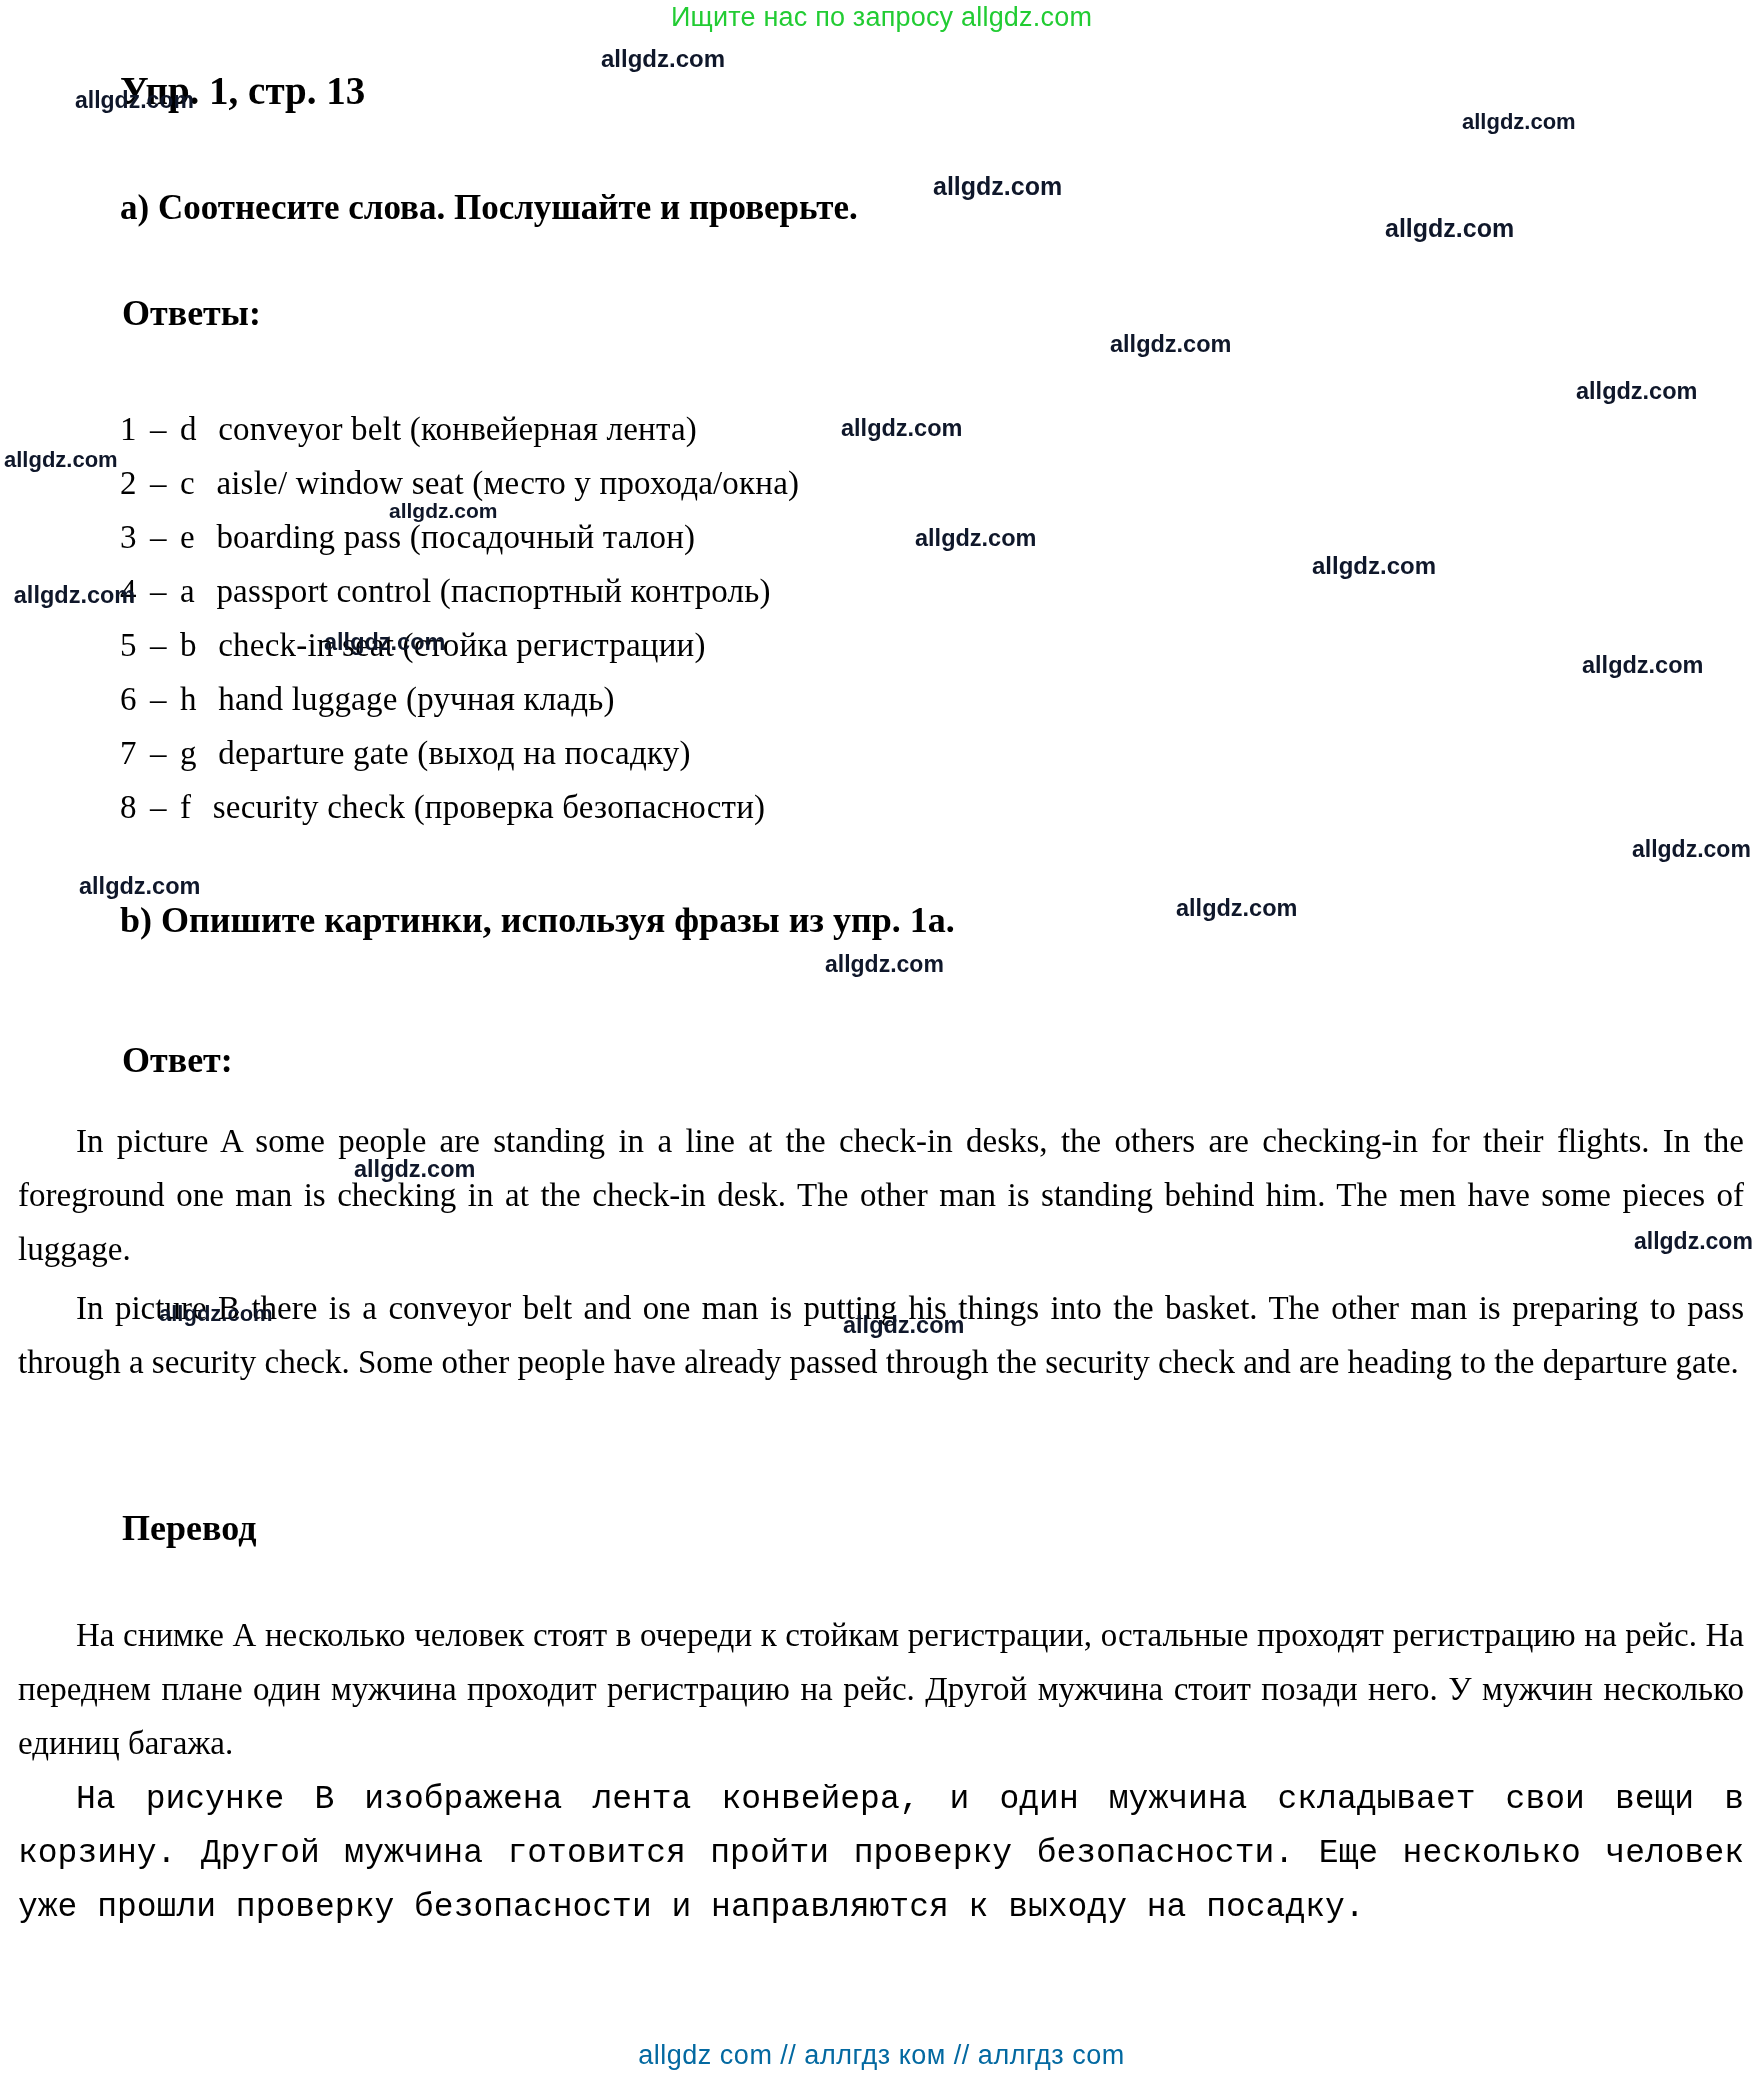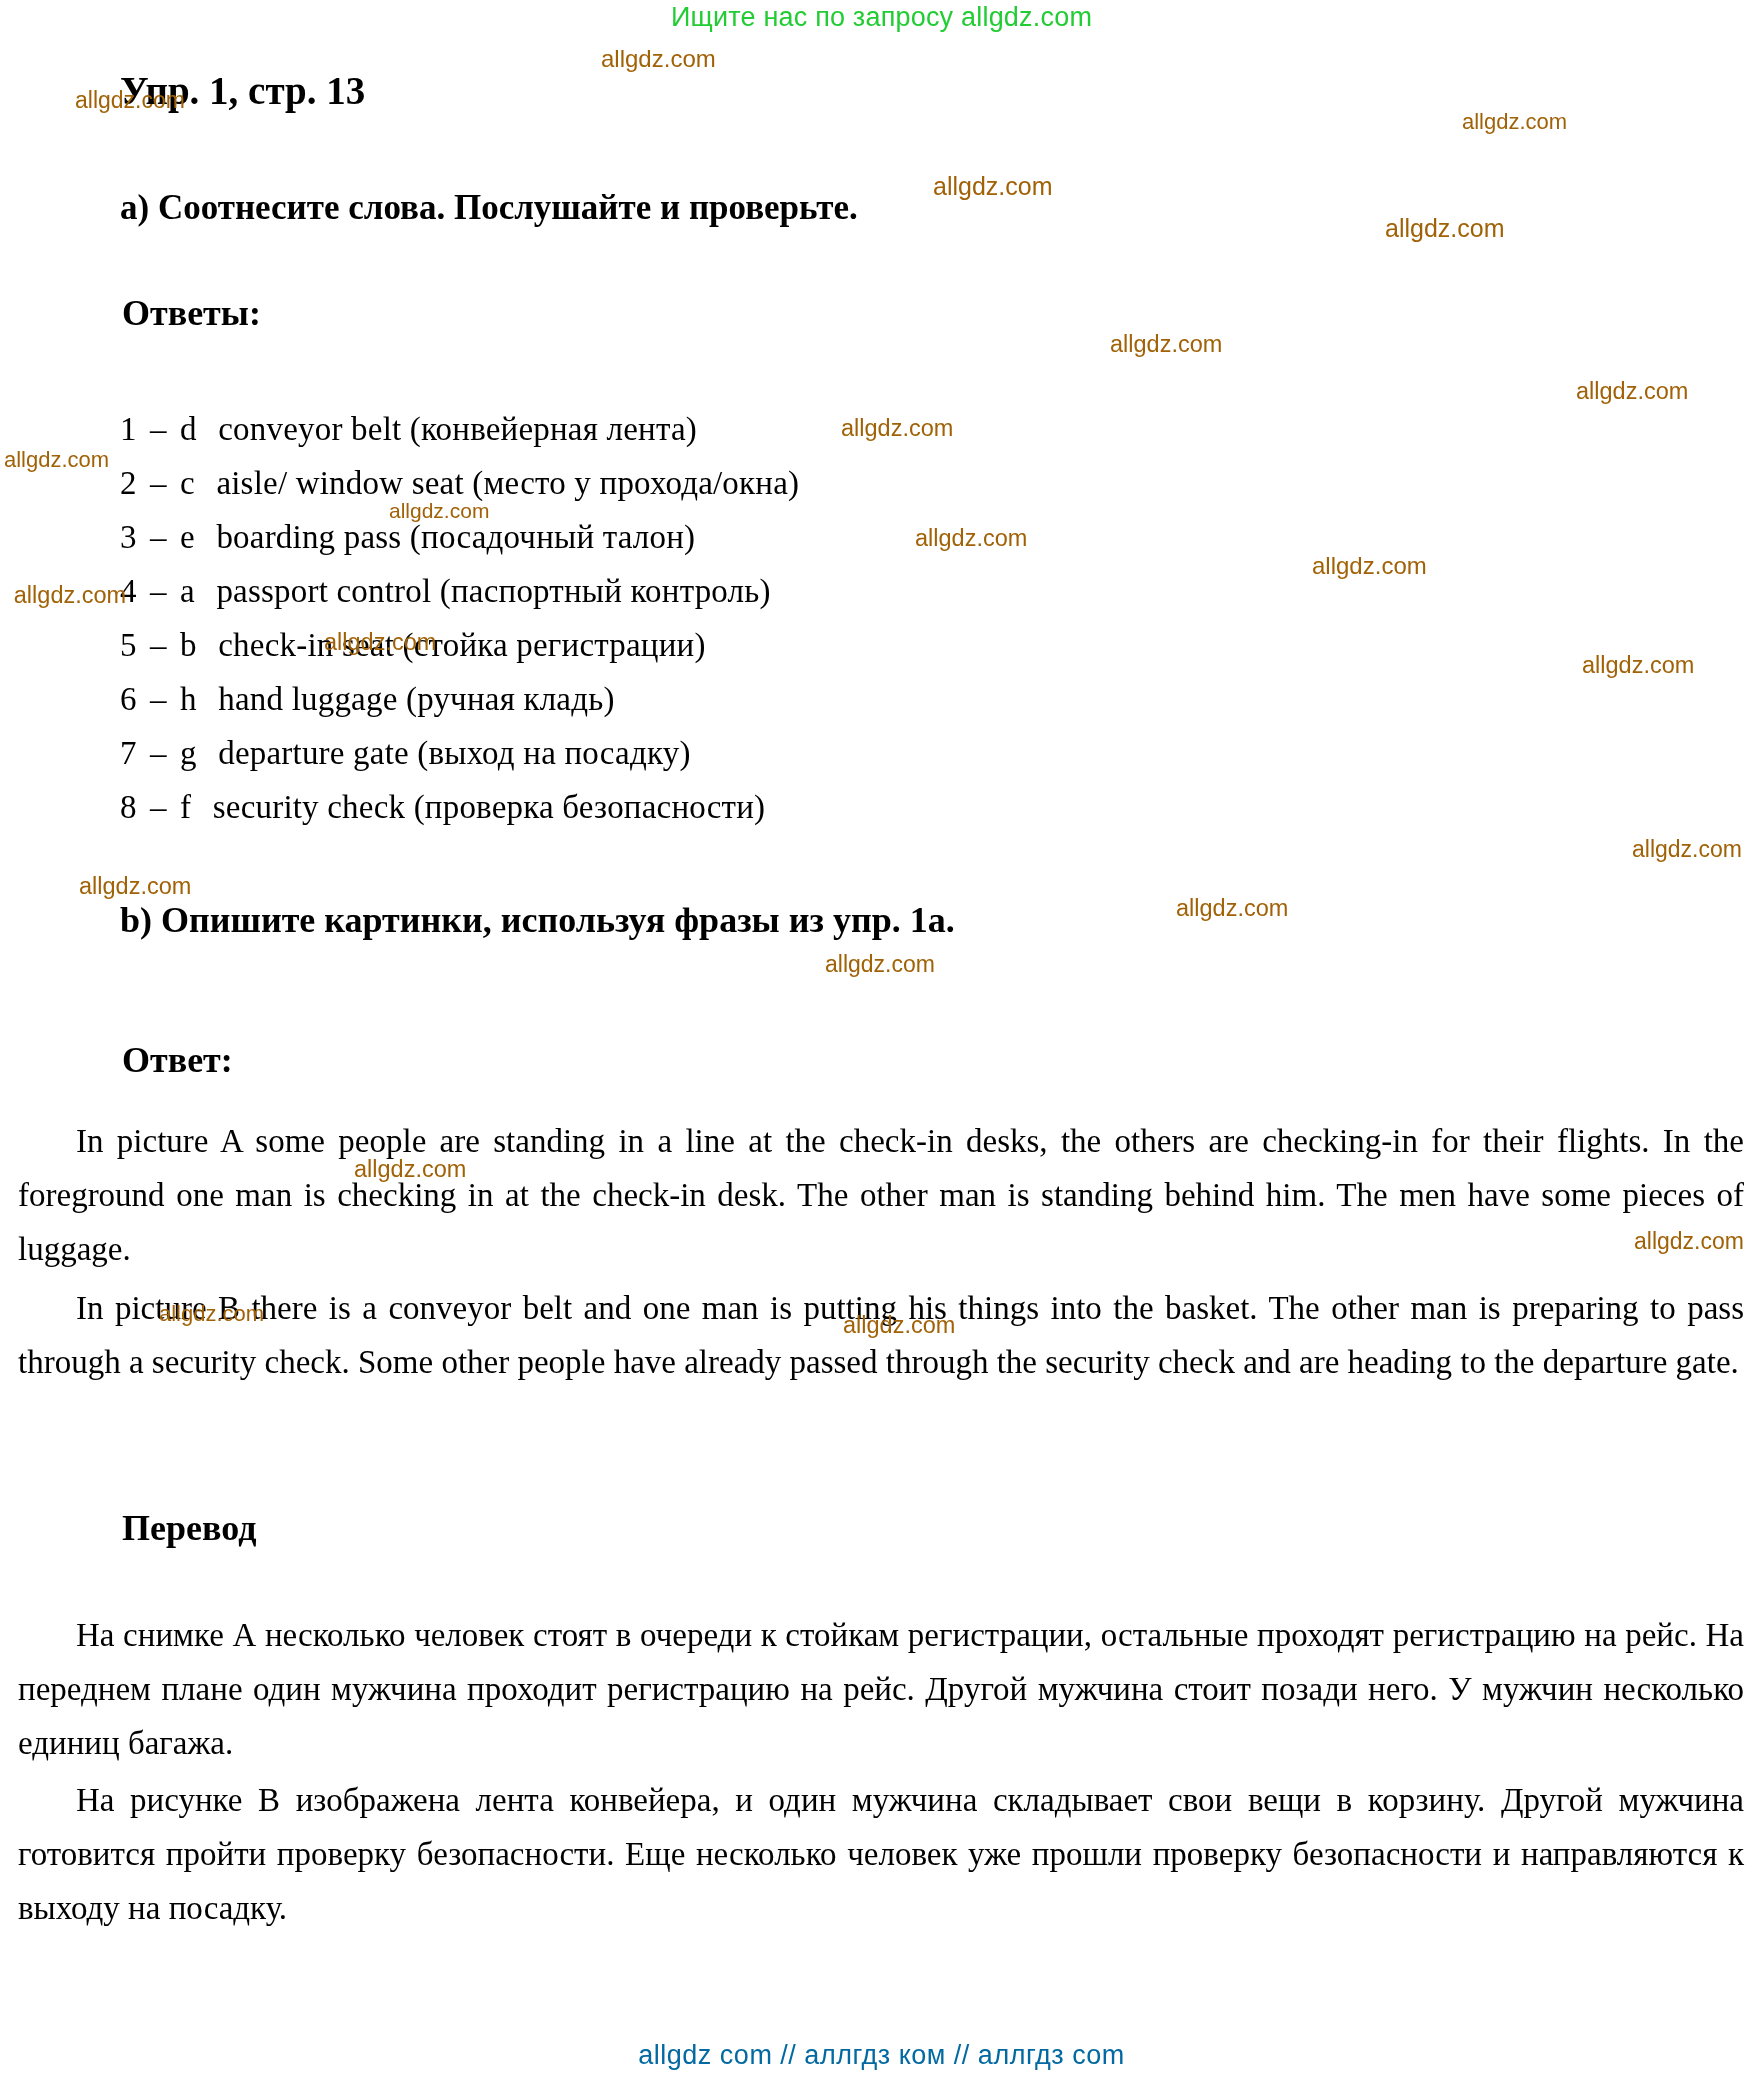--- a/index.html
+++ b/index.html
@@ -146,43 +146,44 @@
     width: 1726px;
   }
   .trans-block p {
     margin: 0 0 3.2px 0;
     font-size: 33px;
     line-height: 54px;
     text-align: justify;
     text-indent: 58px;
     text-justify: inter-word;
   }
-  .trans-block p:last-child { margin-bottom: 0; }
+  .trans-block p:last-child { margin-bottom: 0; font-family: Liberation Mono, monospace; }
 
   
   .footer {
     position: absolute;
     left: 0;
     top: 2040px;
     width: 1763px;
     text-align: center;
     color: #0369a1;
     font-family: "Liberation Sans", "DejaVu Sans", sans-serif;
     font-size: 27px;
     letter-spacing: 0.5px;
     white-space: nowrap;
   }
 
   
   .wm {
     position: absolute;
-    color: #a16207;
+    color: #0f172a;
     font-family: "Liberation Sans", "DejaVu Sans", sans-serif;
     white-space: nowrap;
     pointer-events: none;
+    font-weight: bold;
   }
 </style>
 </head>
 <body>
 
 <div class="page">
 
   <div class="promo">Ищите нас по запросу allgdz.com</div>
 
   <div class="content">

